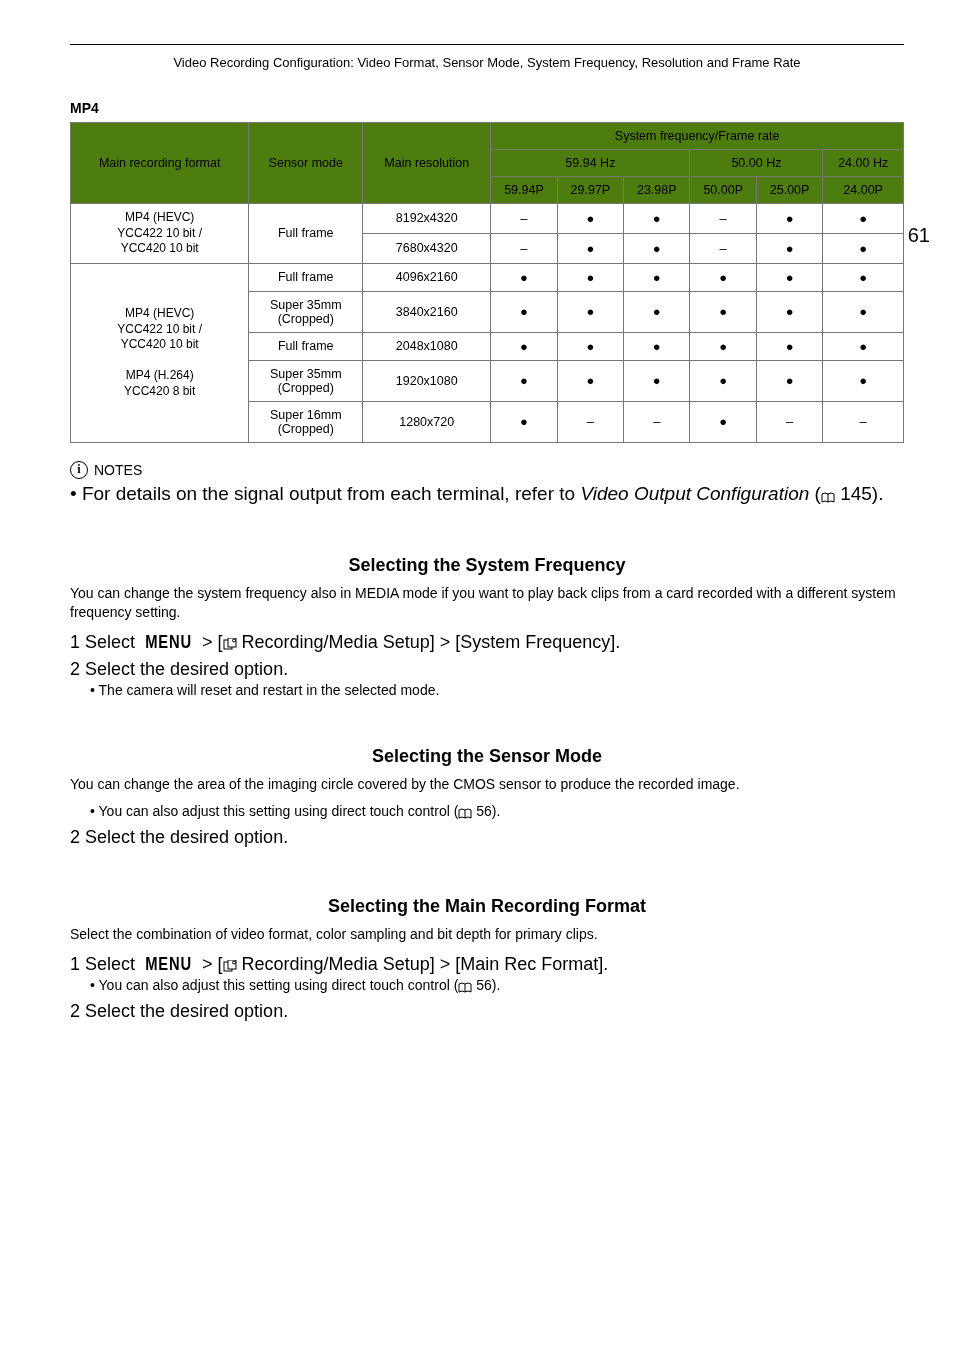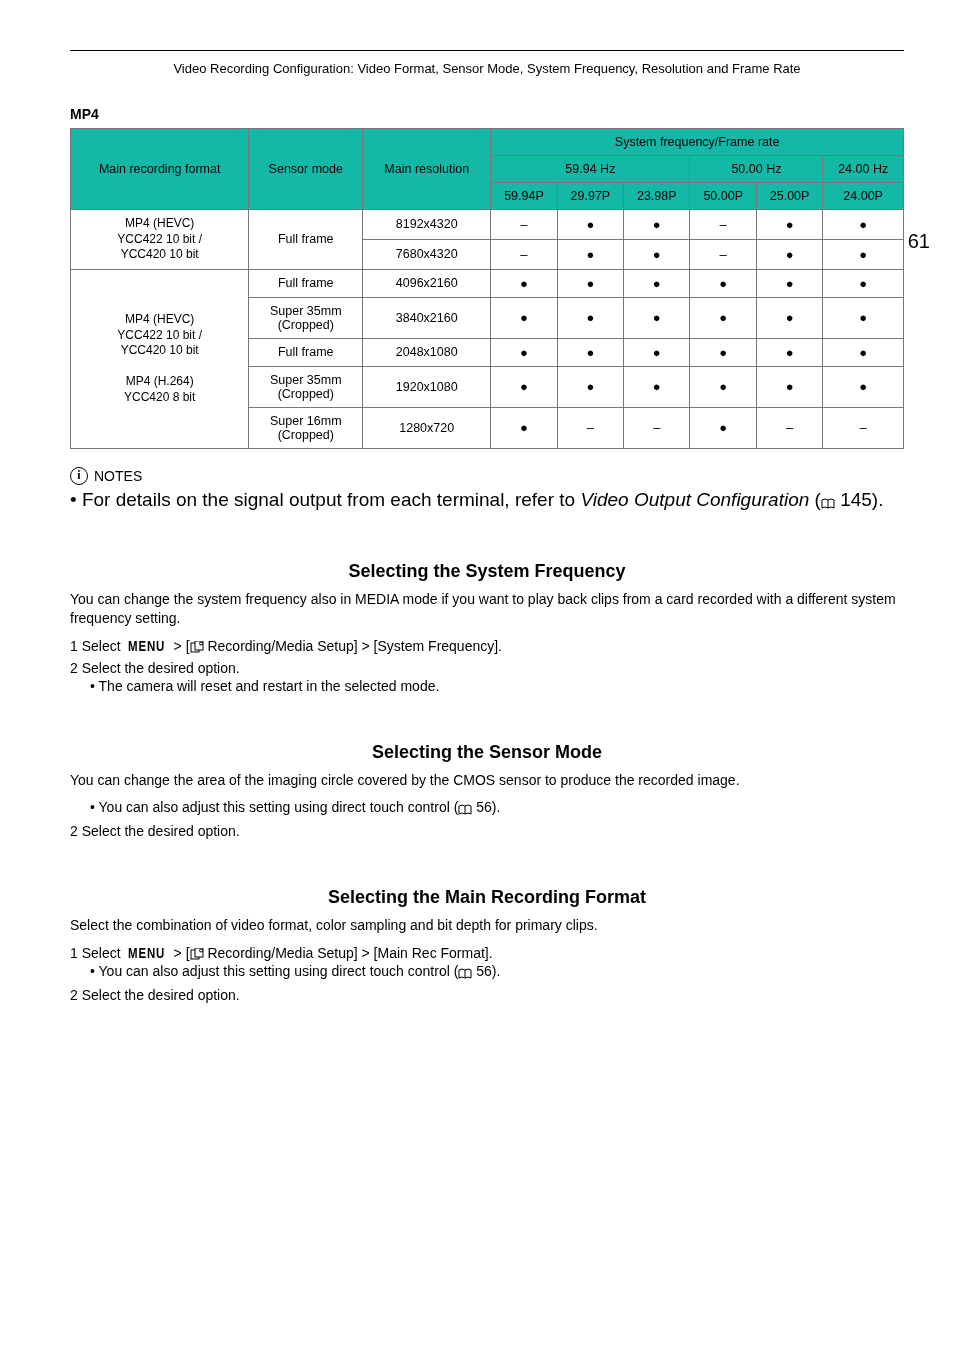--- a/index.html
+++ b/index.html
@@ -1,34 +1,34 @@
 <!DOCTYPE html>
 <html><head>
 <meta charset="utf-8">
 <style>
   * { box-sizing: border-box; margin: 0; padding: 0; }
   body { font-family: Arial, Helvetica, sans-serif; font-size: 14px; color: #000; background: #fff; }
-  .page { width: 954px; margin: 10px auto; padding: 40px 50px 40px 70px; position: relative; }
+  .page { width: 954px; margin: 4px auto; padding: 40px 50px 40px 70px; position: relative; }
   .top-rule { border-top: 1px solid #000; margin-bottom: 10px; }
   .header-line { text-align: center; font-size: 13px; margin-bottom: 30px; }
   .page-num { position: absolute; right: 24px; top: 220px; font-size: 20px; }
   .section-label { font-weight: bold; font-size: 14px; margin: 24px 0 6px 0; }
   table { border-collapse: collapse; width: 100%; font-size: 12.5px; }
   th, td { border: 1px solid #777; padding: 6px 4px; text-align: center; vertical-align: middle; }
-  th { background: #14b8a6; font-weight: normal; }
+  th { background: #4d7c0f; font-weight: normal; }
   .row-format { font-size: 12px; line-height: 1.3; }
   .dot { font-size: 13px; }
   .notes-block { margin-top: 18px; }
   .notes-hdr { display: flex; align-items: center; gap: 6px; font-size: 14px; margin-bottom: 4px; }
   .info-icon { display:inline-flex; width:18px; height:18px; border:1.5px solid #000; border-radius:50%; align-items:center; justify-content:center; font-family: serif; font-weight:bold; font-size:12px; }
   .notes-line { font-size: 19px; margin-left: 0; }
   .book-icon { display:inline-block; vertical-align:-2px; }
   h2.sec { font-size: 18px; font-weight: bold; margin-top: 48px; margin-bottom: 8px; text-align: center; }
   p.body { font-size: 14px; line-height: 1.35; margin-bottom: 10px; }
-  .step { font-size: 14px; margin: 6px 0 2px 0; }
+  .step { font-size: 18px; margin: 6px 0 2px 0; }
   .substep { font-size: 14px; margin: 2px 0 6px 20px; }
   .menuword { font-family: Arial, sans-serif; font-weight: 800; display:inline-block; transform: scaleX(0.82); letter-spacing:1px; }
   .rec-icon svg,.book-icon svg { vertical-align: -2px; }
   .italic { font-style: italic; }
 </style>
 </head>
 <body>
 
 <div class="page">
   <div class="top-rule"></div>

